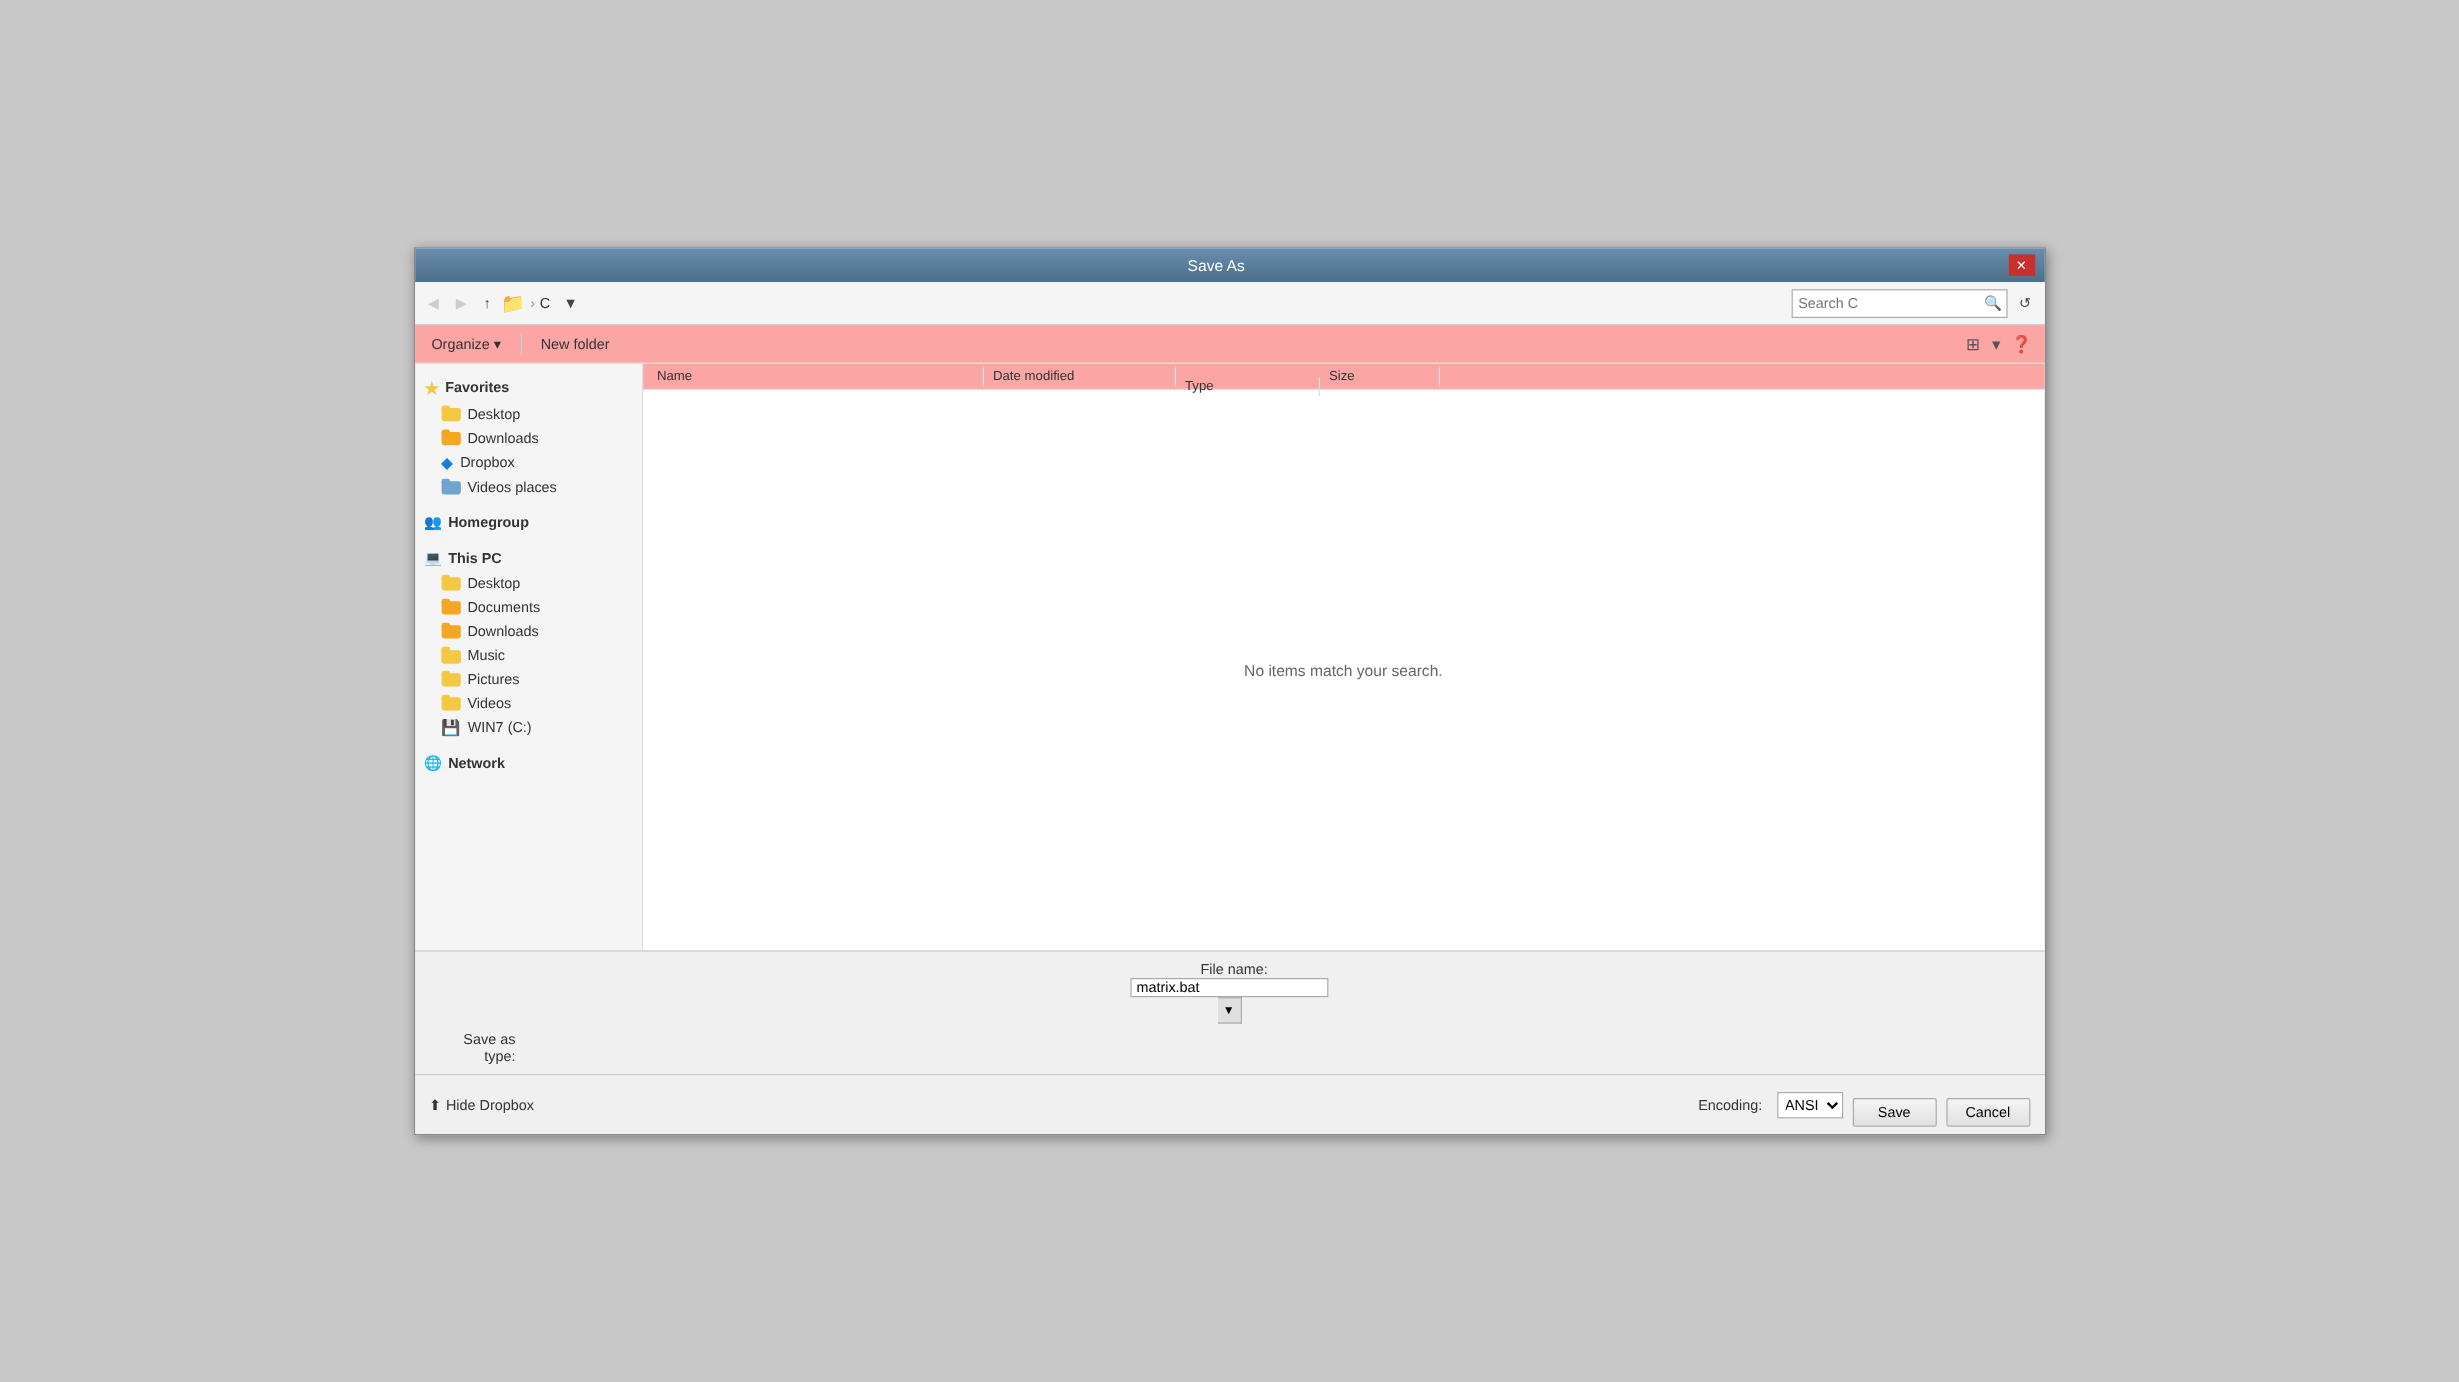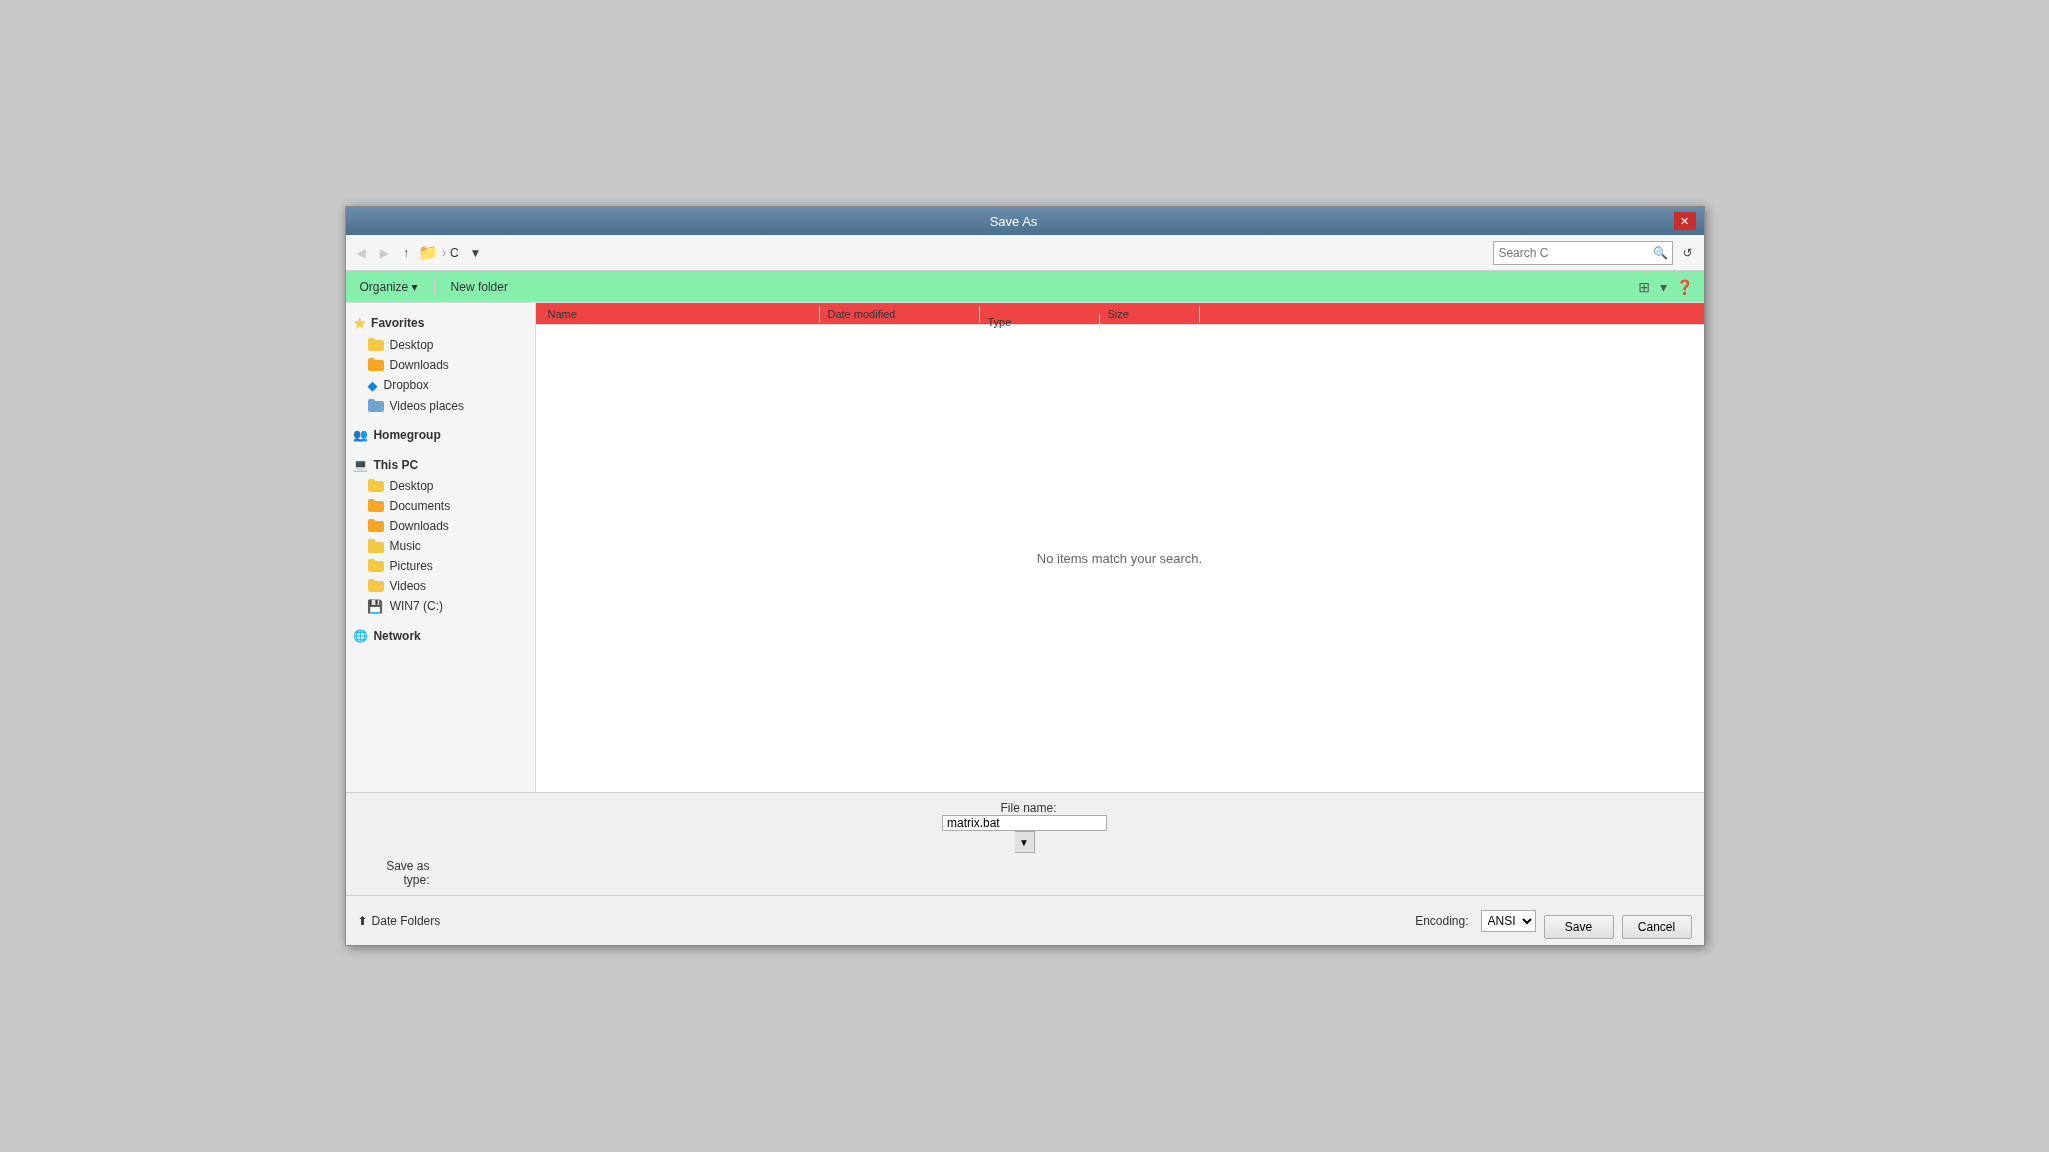--- a/index.html
+++ b/index.html
@@ -65,21 +65,21 @@
     }
     .search-input {
       border: none;
       outline: none;
       flex: 1;
       font-size: 12px;
       background: transparent;
     }
     .search-icon { color: #666; font-size: 12px; }
     .toolbar {
-      background: #86efac;
+      background: #fca5a5;
       border-bottom: 1px solid #ddd;
       display: flex;
       align-items: center;
       padding: 3px 8px;
       gap: 8px;
       height: 32px;
     }
     .toolbar-btn {
       background: none;
       border: none;
@@ -149,21 +149,21 @@
     .file-area {
       flex: 1;
       background: white;
       display: flex;
       flex-direction: column;
     }
     .column-headers {
       display: flex;
       align-items: center;
       border-bottom: 1px solid #ddd;
-      background: #ef4444;
+      background: #fca5a5;
       height: 22px;
       padding: 0 4px;
     }
     .col-header {
       font-size: 11px;
       color: #333;
       padding: 2px 8px;
       cursor: pointer;
       border-right: 1px solid #ddd;
       flex-shrink: 0;
@@ -430,21 +430,21 @@
       <div class="dropdown-arrow">▼</div>
     </div>
     <div class="file-type-row">
       <span class="field-label">Save as type:</span>
     </div>
   </div>
 
   <div class="action-bar">
     <div class="hide-folders-btn">
       <span>⬆</span>
-      <span>Date Folders</span>
+      <span>Hide Dropbox</span>
     </div>
     <span class="encoding-label">Encoding:</span>
     <select class="encoding-select">
       <option>ANSI</option>
     </select>
     <button class="action-btn">Save</button>
     <button class="action-btn">Cancel</button>
   </div>
 </div>
 

